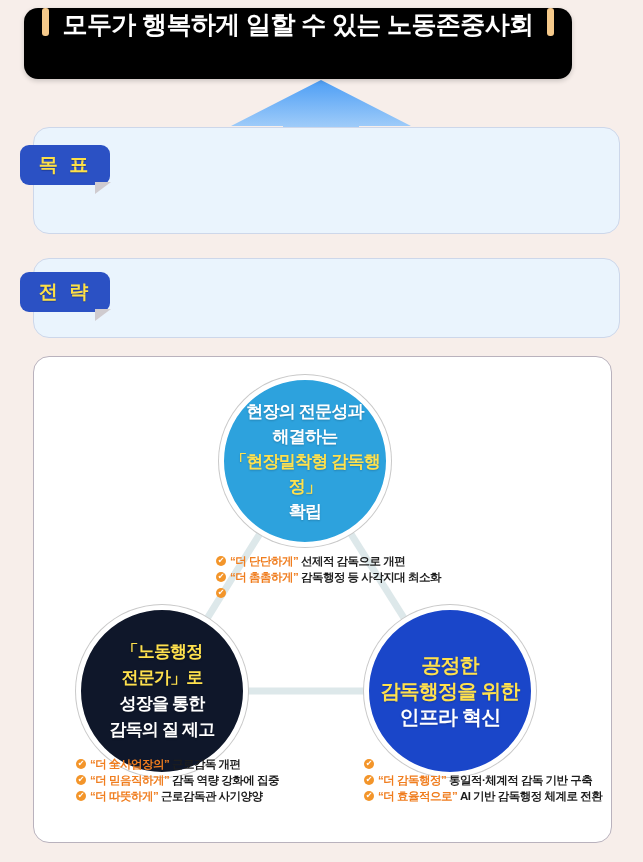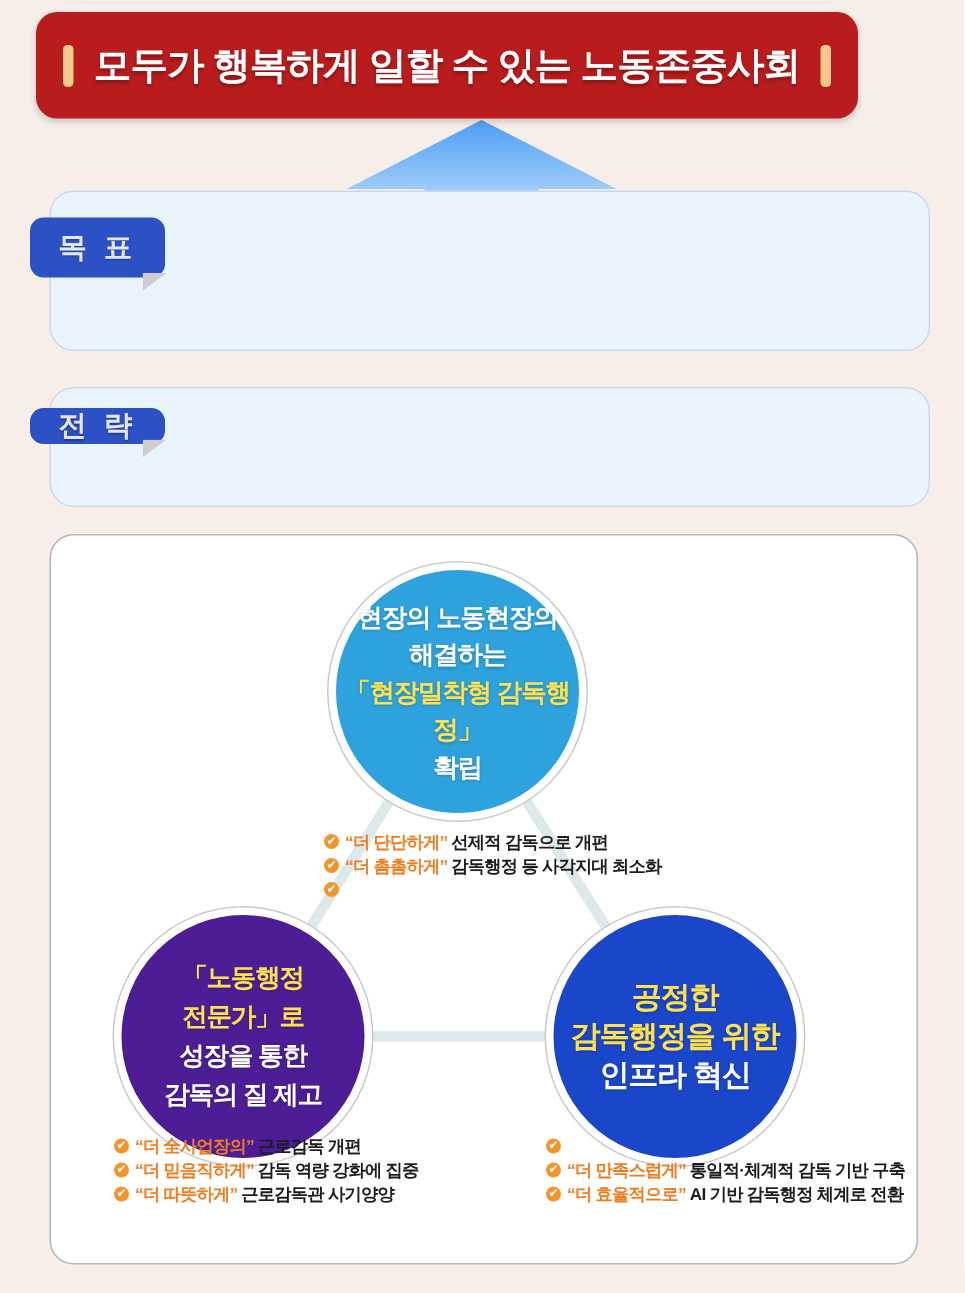--- a/index.html
+++ b/index.html
@@ -8,23 +8,23 @@
     background:#f7eeea;
     font-family:"Liberation Sans","DejaVu Sans",sans-serif;
     overflow:hidden;
     position:relative;
   }
   .page{position:absolute;inset:0;}
 
   
   .title-banner{
     position:absolute;left:24px;top:8px;width:548px;height:71px;
-    background:#b91c1c;
+    background:#000000;
     border-radius:14px;
-    display:flex;align-items:center;justify-content:center;
+    display:flex;align-items:flex-start;justify-content:center;
     box-shadow:0 2px 5px rgba(0,0,0,.18);
     z-index:6;
   }
   .title-text{
     color:#ffffff;font-size:25px;font-weight:bold;letter-spacing:-0.6px;
     text-shadow:0 2px 2px rgba(0,0,0,.25);
     white-space:nowrap;
   }
   .title-bar{
     width:7px;height:28px;background:#f5c98a;border-radius:3px;
@@ -44,35 +44,35 @@
     border:1px solid #cdd7ea;
     border-radius:16px;
     z-index:4;
   }
   .panel-goal{left:33px;top:127px;width:585px;height:105px;}
   .panel-strat{left:33px;top:258px;width:585px;height:78px;}
 
   .badge{
     position:absolute;
     background:#2b51c4;
-    color:#e5e5e5;
+    color:#fde047;
     font-size:19px;font-weight:bold;letter-spacing:3px;
     border-radius:9px;
     display:flex;align-items:center;justify-content:center;
     z-index:5;
     text-shadow:0 1px 1px rgba(0,0,0,.25);
   }
   .badge::after{
     content:"";position:absolute;right:-1px;bottom:-9px;
     width:16px;height:12px;background:#cfcbcf;
     clip-path:polygon(0 0,100% 0,0 100%);
     z-index:-1;
   }
   .badge-goal{left:20px;top:145px;width:90px;height:40px;}
-  .badge-strat{left:20px;top:272px;width:90px;height:24px;}
+  .badge-strat{left:20px;top:272px;width:90px;height:40px;}
 
   .goal-rows{position:absolute;left:110px;top:133px;width:505px;}
   .goal-row{
     display:flex;align-items:center;height:29px;white-space:nowrap;
   }
   .chk-blue{
     width:14px;height:14px;border-radius:50%;
     background:#2b6fd6;color:#fff;
     font-size:10px;line-height:14px;text-align:center;
     flex:none;margin-right:6px;
@@ -117,21 +117,21 @@
     box-shadow:0 0 0 1px #c9c9c9;
     z-index:2;
   }
   .circ-top{
     left:185px;top:18px;width:172px;height:172px;
     background:#2da2dd;
     font-size:17px;line-height:25px;letter-spacing:-0.8px;
   }
   .circ-left{
     left:42px;top:248px;width:172px;height:172px;
-    background:#4c1d95;
+    background:#0f172a;
     font-size:17px;line-height:26px;letter-spacing:-0.8px;
   }
   .circ-right{
     left:330px;top:248px;width:172px;height:172px;
     background:#1a46c9;
     font-size:20px;line-height:26px;letter-spacing:-0.8px;
   }
   .circ .yel{color:#ffe14d;}
   .circ span{display:block;text-shadow:0 1px 2px rgba(0,0,0,.2);}
 
@@ -209,21 +209,21 @@
 
   <div class="card">
 
     <svg class="tri-svg" viewBox="0 0 577 485">
       <line x1="271" y1="104" x2="128" y2="334" stroke="#dde8ea" stroke-width="7"></line>
       <line x1="271" y1="104" x2="416" y2="334" stroke="#dde8ea" stroke-width="7"></line>
       <line x1="128" y1="334" x2="416" y2="334" stroke="#dde8ea" stroke-width="7"></line>
     </svg>
 
     <div class="circ circ-top">
-      <span>현장의 노동현장의</span>
+      <span>현장의 전문성과</span>
       <span>해결하는</span>
       <span class="yel">「현장밀착형 감독행정」</span>
       <span>확립</span>
     </div>
 
     <div class="circ circ-left">
       <span class="yel">「노동행정</span>
       <span class="yel">전문가」로</span>
       <span>성장을 통한</span>
       <span>감독의 질 제고</span>
@@ -263,21 +263,21 @@
         <div class="b-txt"><span class="q">“더 따뜻하게”</span><span> 근로감독관 사기양양</span></div>
       </div>
     </div>
 
     <div class="bullets b-right">
       <div class="b-row">
         <div class="chk-orange">✔</div>
       </div>
       <div class="b-row">
         <div class="chk-orange">✔</div>
-        <div class="b-txt"><span class="q">“더 만족스럽게”</span><span> 통일적·체계적 감독 기반 구축</span></div>
+        <div class="b-txt"><span class="q">“더 감독행정”</span><span> 통일적·체계적 감독 기반 구축</span></div>
       </div>
       <div class="b-row">
         <div class="chk-orange">✔</div>
         <div class="b-txt"><span class="q">“더 효율적으로”</span><span> AI 기반 감독행정 체계로 전환</span></div>
       </div>
     </div>
 
   </div>
 </div>
 

